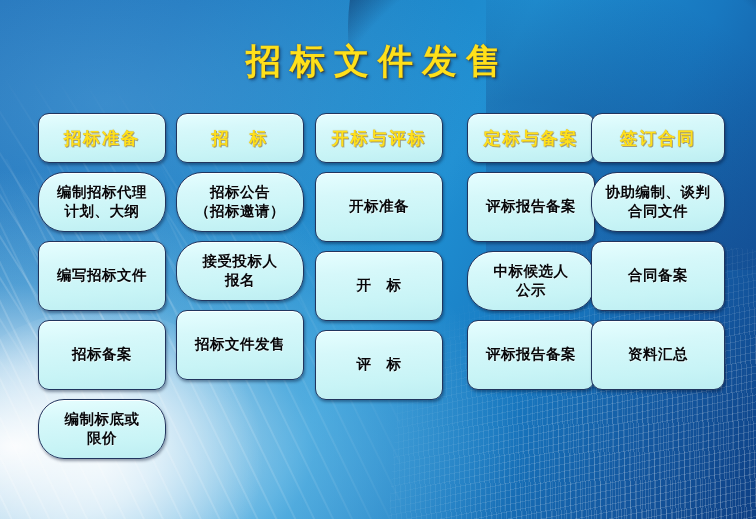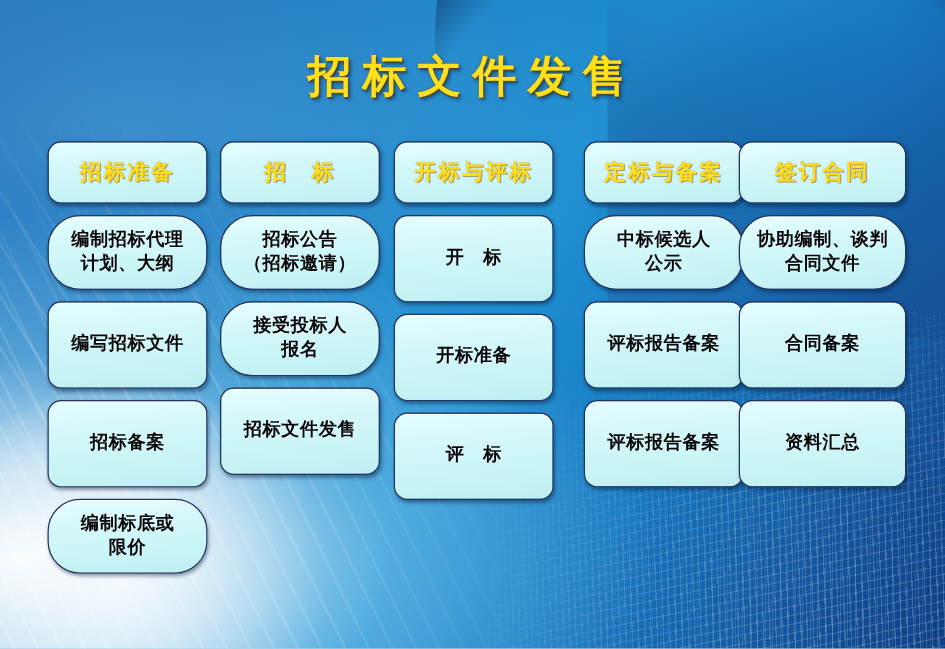--- a/index.html
+++ b/index.html
@@ -144,28 +144,28 @@
         <div class="box cell tall">编制标底或<br>限价</div>
       </div>
       <div class="col col-1">
         <div class="box head">招　标</div>
         <div class="box cell tall">招标公告<br>（招标邀请）</div>
         <div class="box cell tall">接受投标人<br>报名</div>
         <div class="box cell">招标文件发售</div>
       </div>
       <div class="col col-2">
         <div class="box head">开标与评标</div>
+        <div class="box cell">开标准备</div>
         <div class="box cell">开　标</div>
-        <div class="box cell">开标准备</div>
         <div class="box cell">评　标</div>
       </div>
       <div class="col col-3">
         <div class="box head">定标与备案</div>
+        <div class="box cell">评标报告备案</div>
         <div class="box cell tall">中标候选人<br>公示</div>
-        <div class="box cell">评标报告备案</div>
         <div class="box cell">评标报告备案</div>
       </div>
       <div class="col col-4">
         <div class="box head">签订合同</div>
         <div class="box cell tall">协助编制、谈判<br>合同文件</div>
         <div class="box cell">合同备案</div>
         <div class="box cell">资料汇总</div>
       </div>
     </div>
 </div>

